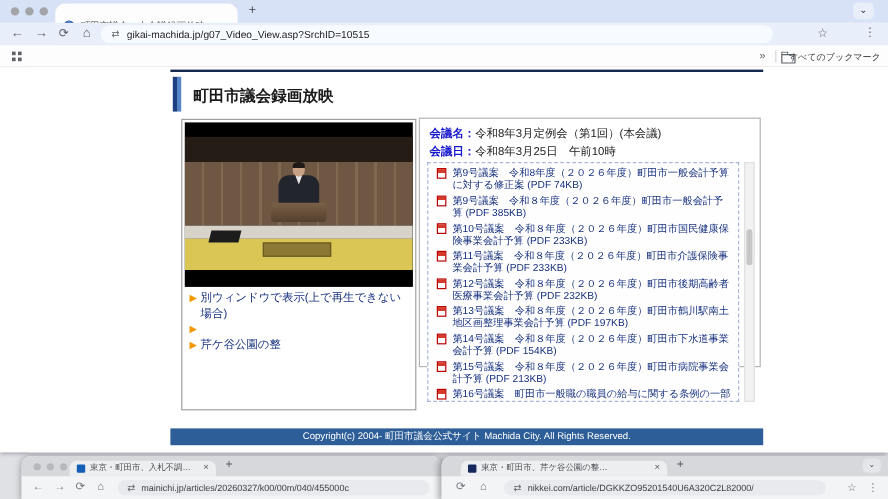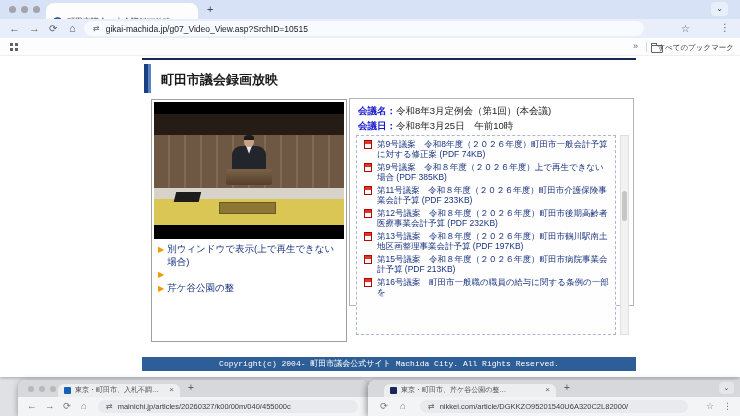--- a/index.html
+++ b/index.html
@@ -74,21 +74,21 @@
   .mr-1{top:6px}.mr-2{top:21px}
   .m-label{color:#1818cf;font-weight:bold;}
   .list-box{position:absolute;left:6px;top:36px;width:260px;height:200px;border:1px dashed #a9b6d6;background:#fefeff;box-sizing:border-box;overflow:hidden;}
   .doc-item{position:relative;margin:3px 6px 0 7px;padding-left:13px;font-size:8.5px;line-height:10px;color:#17317e;}
   .pdf-ic{position:absolute;left:0;top:1px;width:8px;height:9px;border:1px solid #b00;background:linear-gradient(180deg,#d63a2a 0 42%,#fff 42%);box-sizing:border-box;}
   .list-scrollbar{position:absolute;right:4px;top:36px;width:9px;height:200px;background:#f2f2f2;border:1px solid #e0e0e0;box-sizing:border-box;}
   .list-thumb{position:absolute;left:1px;right:1px;top:55px;height:30px;background:#c6c6c6;border-radius:4px;}
 
   .notice{position:absolute;left:121px;top:286px;font-size:9.5px;color:#222;white-space:nowrap;}
   .notice .notice-sq{color:#cf0a0a;}
-  .site-footer{position:absolute;left:118px;top:301px;width:494px;height:14px;background:#2d5e97;color:#fff;font-size:8px;text-align:center;line-height:14px;font-family:Liberation Mono, monospace;}
+  .site-footer{position:absolute;left:118px;top:301px;width:494px;height:14px;background:#2d5e97;color:#fff;font-size:8px;text-align:center;line-height:14px;}
 
   
   .bg-window{position:absolute;top:380px;height:36px;background:#f3f4f6;box-shadow:0 1px 6px rgba(0,0,0,.35);}
   #bg-left{left:18px;width:350px;border-radius:8px 8px 0 0;}
   #bg-right{left:368px;width:372px;border-radius:8px 0 0 0;box-shadow:-2px 1px 6px rgba(0,0,0,.35);}
   .bg-tabstrip{position:absolute;left:0;top:0;right:0;height:17px;background:#d6d8dc;border-radius:inherit;}
   .bg-traffic{position:absolute;top:6px;width:6px;height:6px;border-radius:50%;background:#b6b8bb;}
   .btl-1{left:10px}.btl-2{left:21px}.btl-3{left:32px}
   .bg-tab{position:absolute;top:3.5px;height:13.5px;background:#eceef0;border-radius:6px 6px 0 0;display:flex;align-items:center;gap:4px;padding:0 6px;box-sizing:border-box;}
   .bg-tab .tab-title{font-size:7px;color:#4a4d52;}
@@ -184,39 +184,47 @@
         <span class="m-label">会議日：</span><span>令和8年3月25日　午前10時</span>
       </div>
       <div class="list-box" id="doc-list">
   <div class="doc-item">
     <span class="pdf-ic"></span>
     <span class="doc-text">第9号議案　令和8年度（２０２６年度）町田市一般会計予算に対する修正案 (PDF 74KB)</span>
   </div>
 
   <div class="doc-item">
     <span class="pdf-ic"></span>
-    <span class="doc-text">第9号議案　令和８年度（２０２６年度）上で再生できない場合 (PDF 385KB)</span>
-  </div>
-
+    <span class="doc-text">第9号議案　令和８年度（２０２６年度）町田市一般会計予算 (PDF 385KB)</span>
+  </div>
+
+  <div class="doc-item">
+    <span class="pdf-ic"></span>
+    <span class="doc-text">第10号議案　令和８年度（２０２６年度）町田市国民健康保険事業会計予算 (PDF 233KB)</span>
+  </div>
 
   <div class="doc-item">
     <span class="pdf-ic"></span>
     <span class="doc-text">第11号議案　令和８年度（２０２６年度）町田市介護保険事業会計予算 (PDF 233KB)</span>
   </div>
 
   <div class="doc-item">
     <span class="pdf-ic"></span>
     <span class="doc-text">第12号議案　令和８年度（２０２６年度）町田市後期高齢者医療事業会計予算 (PDF 232KB)</span>
   </div>
 
   <div class="doc-item">
     <span class="pdf-ic"></span>
     <span class="doc-text">第13号議案　令和８年度（２０２６年度）町田市鶴川駅南土地区画整理事業会計予算 (PDF 197KB)</span>
   </div>
 
+  <div class="doc-item">
+    <span class="pdf-ic"></span>
+    <span class="doc-text">第14号議案　令和８年度（２０２６年度）町田市下水道事業会計予算 (PDF 154KB)</span>
+  </div>
 
   <div class="doc-item">
     <span class="pdf-ic"></span>
     <span class="doc-text">第15号議案　令和８年度（２０２６年度）町田市病院事業会計予算 (PDF 213KB)</span>
   </div>
 
   <div class="doc-item">
     <span class="pdf-ic"></span>
     <span class="doc-text">第16号議案　町田市一般職の職員の給与に関する条例の一部を</span>
   </div>

